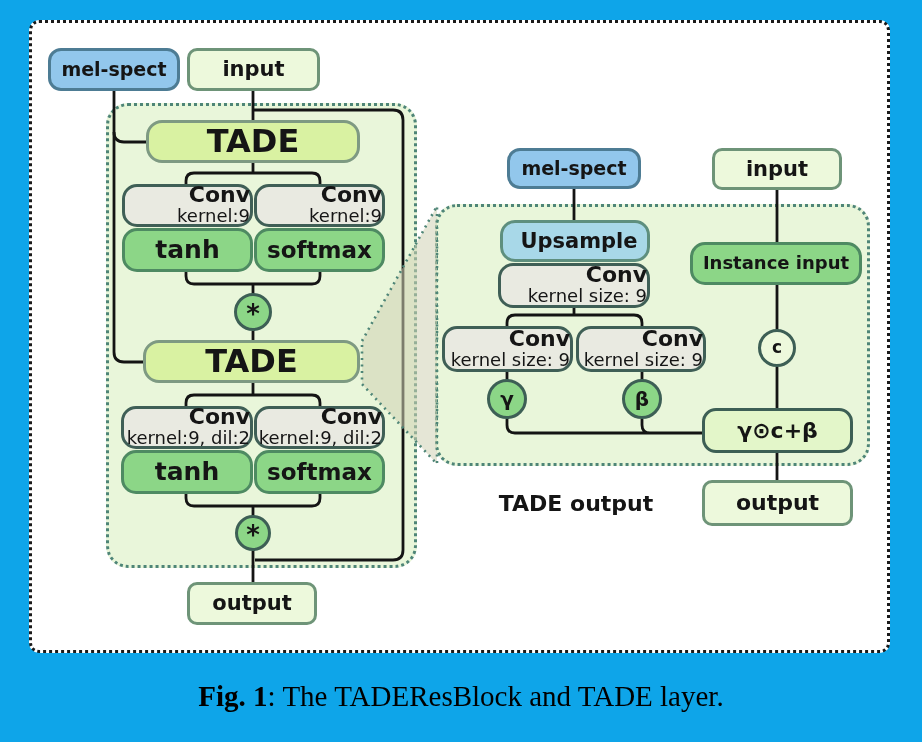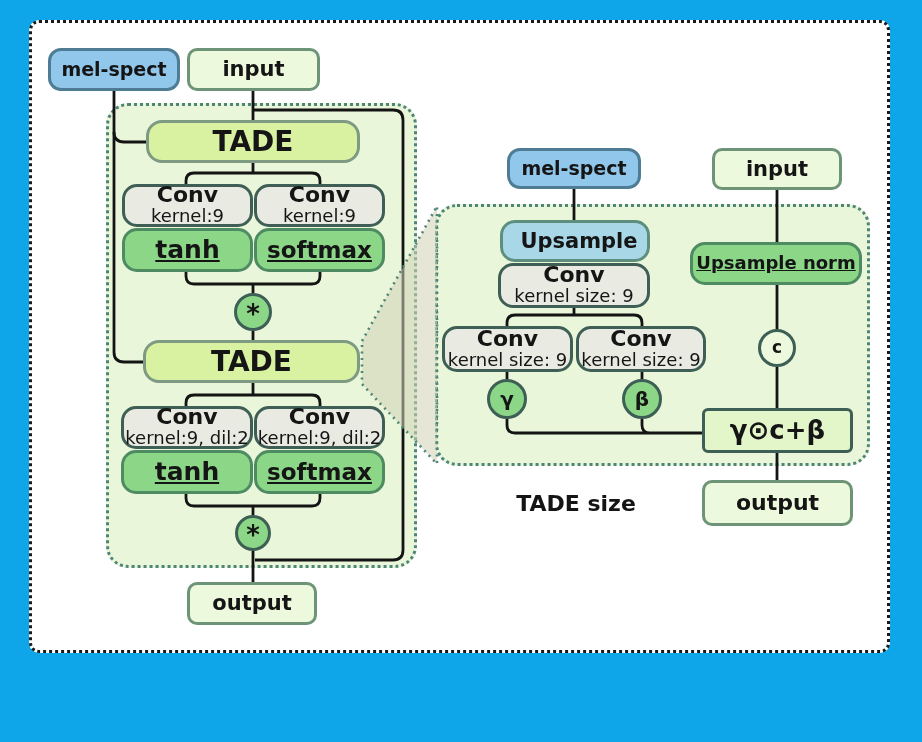--- a/index.html
+++ b/index.html
@@ -42,25 +42,25 @@
   
   .node{
     position:absolute;box-sizing:border-box;display:flex;flex-direction:column;
     align-items:center;justify-content:center;text-align:center;
     font-weight:bold;z-index:3;line-height:1.05;
   }
   .sub{font-weight:normal;font-size:18px;line-height:1.15;}
   .blue{background:var(--blue_fill);border:3px solid var(--blue_border);border-radius:13px;}
   .lightblue{background:var(--lightblue_fill);border:3px solid var(--lightblue_border);border-radius:15px;padding-left:8px;}
   .pale{background:var(--pale_fill);border:3px solid var(--pale_border);border-radius:10px;}
-  .tade{background:var(--tade_fill);border:3px solid var(--tade_border);border-radius:16px;font-size:28px;}
-  .conv{background:var(--conv_fill);border:3px solid var(--conv_border);border-radius:15px;}
+  .tade{background:var(--tade_fill);border:3px solid var(--tade_border);border-radius:16px;font-size:32px;}
+  .conv{background:var(--conv_fill);border:3px solid var(--conv_border);border-radius:15px;align-items:flex-end;}
   .convtitle{font-size:22px;line-height:1.0;}
-  .green{background:var(--green_fill);border:3px solid var(--green_border);border-radius:15px;text-decoration:underline;}
-  .affine{background:var(--affine_fill);border:3px solid var(--dark_border);border-radius:6px;font-size:26px;}
+  .green{background:var(--green_fill);border:3px solid var(--green_border);border-radius:15px;}
+  .affine{background:var(--affine_fill);border:3px solid var(--dark_border);border-radius:14px;font-size:22px;}
   .circle{border-radius:50%;background:var(--green_fill);border:3px solid var(--dark_border);}
   .circle-light{border-radius:50%;background:var(--pale_fill);border:3px solid var(--dark_border);}
   
   .mel-l{left:48px;top:48px;width:132px;height:43px;font-size:19px;}
   .input-l{left:187px;top:48px;width:133px;height:43px;font-size:21px;}
   .tade1{left:146px;top:120px;width:214px;height:43px;}
   .conv1a{left:122px;top:184px;width:131px;height:43px;}
   .conv1b{left:254px;top:184px;width:131px;height:43px;}
   .tanh1{left:122px;top:228px;width:131px;height:44px;font-size:25px;}
   .soft1{left:254px;top:228px;width:131px;height:44px;font-size:23px;}
@@ -176,20 +176,23 @@
   <div class="node conv convra">
     <span class="convtitle">Conv</span>
     <span class="sub">kernel size: 9</span>
   </div>
   <div class="node conv convrb">
     <span class="convtitle">Conv</span>
     <span class="sub">kernel size: 9</span>
   </div>
   <div class="node circle gamma">γ</div>
   <div class="node circle beta">β</div>
-  <div class="node green instn">Upsample norm</div>
+  <div class="node green instn">Instance input</div>
   <div class="node circle-light cnode">c</div>
   <div class="node affine aff">γ⊙c+β</div>
   <div class="node pale out-r">output</div>
-  <div class="tade-layer-label">TADE size</div>
+  <div class="tade-layer-label">TADE output</div>
 
+  <div class="caption">
+    <b>Fig. 1</b><span>: The TADEResBlock and TADE layer.</span>
+  </div>
 
 </div>
 
 </body></html>

